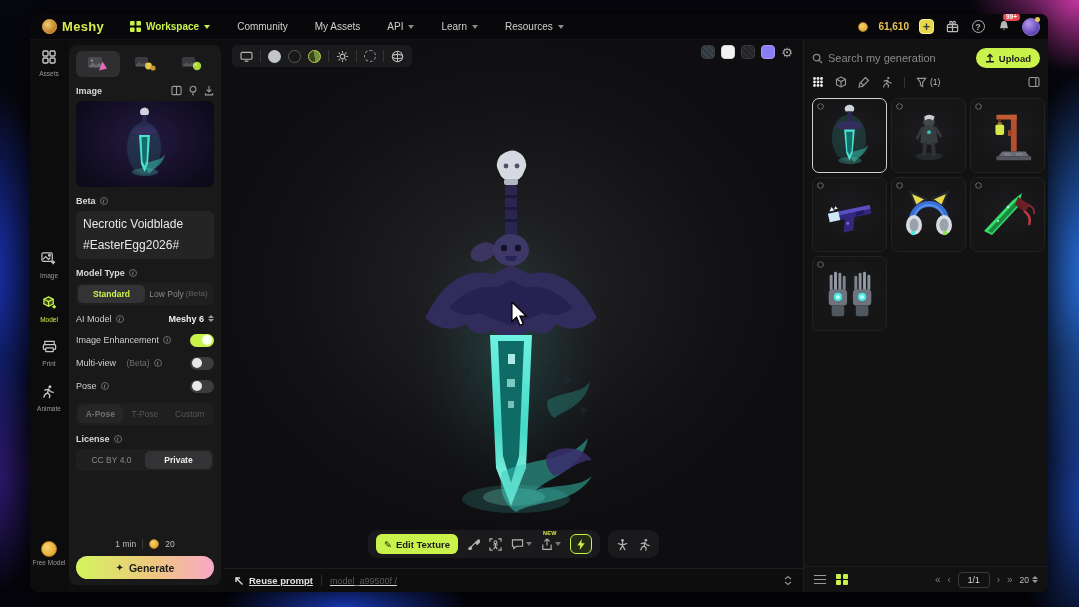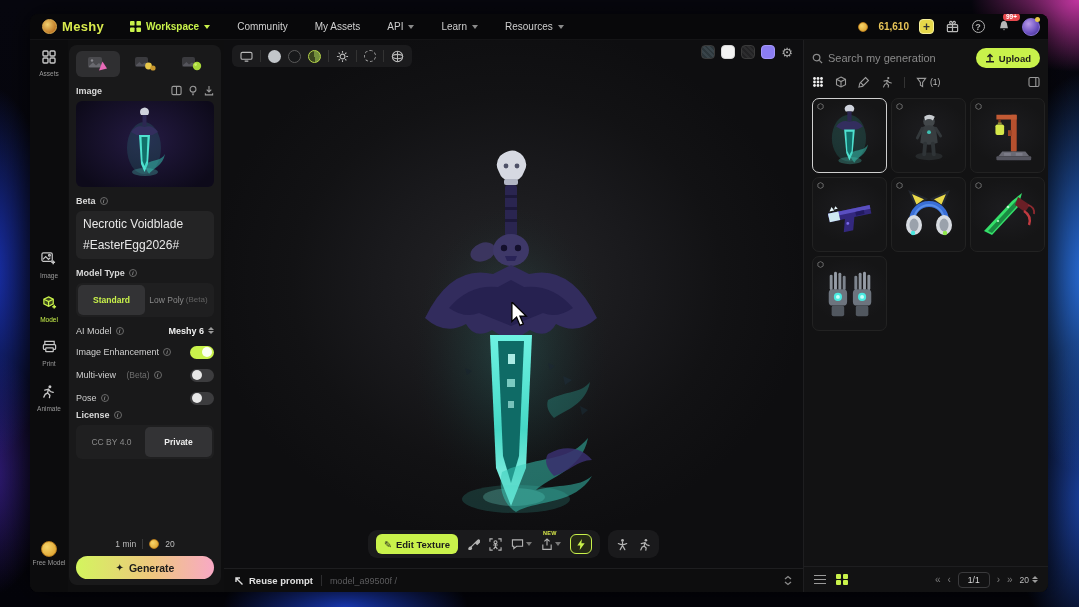--- a/index.html
+++ b/index.html
@@ -74,21 +74,21 @@
   .hdr-icons{ margin-left:auto; display:flex; align-items:center; gap:6px; color:#9a9a9a; }
   .hdr-icons .ic{ cursor:pointer; display:flex; }
   .info{ width:8px; height:8px; border-radius:50%; border:1px solid #6a6a6a; color:#8a8a8a; font-size:6px;
     display:inline-flex; align-items:center; justify-content:center; font-style:italic; font-weight:bold; cursor:pointer; }
   .preview{ height:86px; border-radius:6px; margin-bottom:9px; position:relative; overflow:hidden;
     background:radial-gradient(80px 60px at 50% 45%, #241a42, #140f26 70%, #0d0a1a); display:flex; align-items:center; justify-content:center; }
   .name-card{ background:#242425; border-radius:6px; padding:6px 7px; margin:5px 0 9px; cursor:text; }
   .name-card .l1,.name-card .l2{ font-size:12px; color:#e8e8e8; line-height:1.2; }
   .name-card .l2{ margin-top:7px; }
   .seg{ display:flex; background:#1f1f20; border-radius:6px; padding:2px; margin:5px 0 9px; }
-  .seg .opt{ flex:1; height:30px; border-radius:5px; display:flex; align-items:center; justify-content:center;
+  .seg .opt{ flex:1; height:18px; border-radius:5px; display:flex; align-items:center; justify-content:center;
     font-size:8.5px; color:#8a8a8a; cursor:pointer; white-space:nowrap; gap:2px; }
   .seg .opt.on{ background:#333335; color:#c9f24b; font-weight:bold; }
   .seg .opt.on.white{ color:#eee; }
   .seg .opt .suf{ color:#616161; font-size:8px; }
   .seg.dim .opt{ color:#575757; }
   .seg.dim .opt.on{ background:#262627; color:#6f6f6f; }
   .row{ display:flex; align-items:center; margin:0 0 10px; }
   .row .sec-label{ font-weight:normal; color:#cfcfcf;align-items:center; }
   .row .right{ margin-left:auto; display:flex; align-items:center; gap:4px;font-weight:bold; }
   .val{ font-size:9px; color:#f0f0f0; }
@@ -132,21 +132,21 @@
   .vp-pills{ position:absolute; bottom:34px; left:0; right:0; display:flex; justify-content:center; gap:8px; }
   .pill{ background:#1a1a1c; border-radius:9px; display:flex; align-items:center; gap:9px; padding:4px 8px; }
   .edit-tex{ background:#c9f24b; color:#1c1c1c; border:none; border-radius:6px; height:20px; padding:0 8px;
     font-size:9.5px; font-weight:bold; display:flex; align-items:center; gap:4px; cursor:pointer; font-family:inherit; }
   .pic{ color:#b4b4b4; display:flex; align-items:center; gap:2px; cursor:pointer; position:relative; }
   .pic .caret-down{ border-top-color:#777; }
   .new-tag{ position:absolute; top:-8px; left:2px; font-size:5.5px; font-weight:bold; color:#d8e84a; letter-spacing:.3px; }
   .bolt-btn{ width:22px; height:20px; border-radius:6px; border:1.2px solid #c9f24b; background:#252a16;
     display:flex; align-items:center; justify-content:center; cursor:pointer; }
   .vp-bottombar{ position:absolute; left:0; right:0; bottom:0; height:24px; background:#0d0d0e;
-    border-top:1px solid #1e1e20; display:flex; align-items:center; padding:0 10px; gap:8px; }
+    border-top:1px solid #1e1e20; display:flex; align-items:center; padding:0 10px; gap:8px;text-decoration:underline; }
   .reuse{ display:flex; align-items:center; gap:5px; font-size:9.5px; font-weight:bold; color:#e0e0e0; cursor:pointer; }
   .bb-div{ width:1px; height:11px; background:#2c2c2e; }
   .model-id{ font-size:9px; color:#5c5c5e; }
   .bb-right{ margin-left:auto; display:flex; color:#8a8a8a; cursor:pointer; }
 
   
   .right-panel{ width:245px; min-width:245px; background:#121213; border-left:1px solid #1e1e20;
     position:relative; display:flex; flex-direction:column; padding:8px 8px 0; }
   .search-row{ display:flex; align-items:center; gap:6px; margin-bottom:8px; }
   .search-box{ flex:1; display:flex; align-items:center; gap:5px; color:#8a8a8a; }
@@ -434,20 +434,25 @@
       <div class="row" style="margin-bottom:5px">
         <span class="sec-label">
             <span>Pose</span>
             <span class="info">i</span>
           </span>
         <span class="right">
             <span class="toggle">
               <span class="knob"></span>
             </span>
           </span>
+      </div>
+      <div class="seg dim">
+        <div class="opt on">A-Pose</div>
+        <div class="opt">T-Pose</div>
+        <div class="opt">Custom</div>
       </div>
 
       <div class="hdr-row" style="margin-bottom:0">
         <span class="sec-label">
             <span>License</span>
             <span class="info">i</span>
           </span>
       </div>
       <div class="seg">
         <div class="opt">CC BY 4.0</div>

